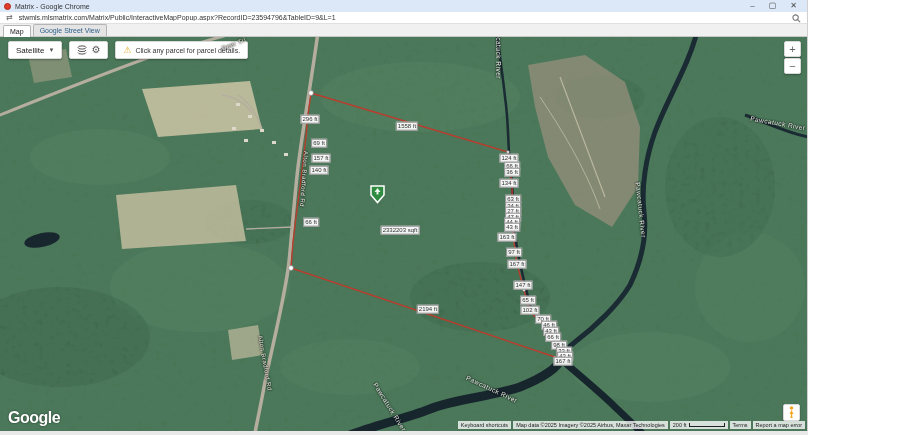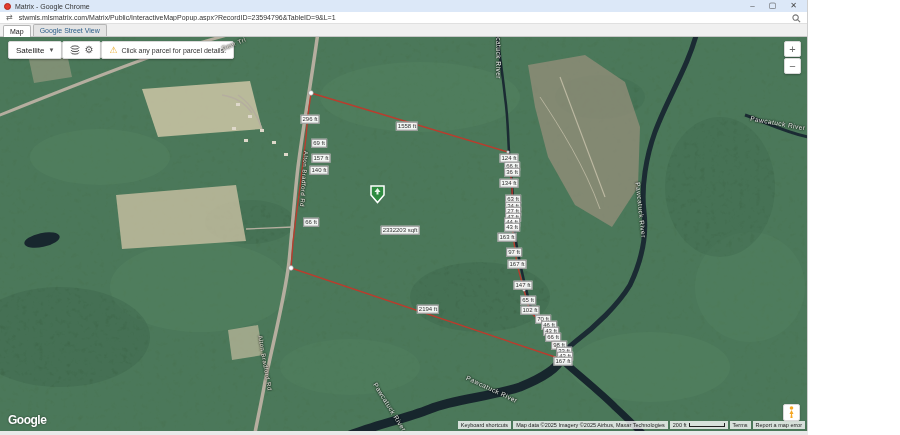--- a/index.html
+++ b/index.html
@@ -18,32 +18,32 @@
   #searchic{margin-left:auto;}
   #tabstrip{position:absolute;left:0;top:24px;width:100%;height:13px;background:#f0f0f0;border-bottom:1px solid #c8c8c8;display:flex;align-items:flex-end;padding-left:3px;}
   .tab{font-size:7px;padding:2px 6px;border:1px solid #b5b5b5;border-bottom:none;margin-right:2px;border-radius:2px 2px 0 0;}
   .tab.active{background:#fff;color:#222;position:relative;top:1px;}
   .tab.inactive{background:#e4e4e4;color:#2d5f8a;}
   
   #map{position:absolute;left:0;top:37px;width:807px;height:394px;background:#416b4b;overflow:hidden;}
   #terrain{position:absolute;left:0;top:0;}
   #bottomstrip{position:absolute;left:0;top:431px;width:808px;height:4px;background:#e9e9e9;}
   
-  #ctlrow{position:absolute;left:8px;top:4px;display:flex;align-items:flex-start;}
+  #ctlrow{position:absolute;left:8px;top:4px;display:flex;gap:7px;align-items:flex-start;}
   .mapbtn{background:#fff;border:1px solid #d9d9d9;border-radius:2px;box-shadow:0 1px 2px rgba(0,0,0,.3);font-size:8px;color:#222;display:flex;align-items:center;gap:4px;padding:3px 7px;height:18px;cursor:pointer;}
   #sat-caret{font-size:6px;color:#555;}
   .ic{display:inline-block;}
   #gear-ic{font-size:10px;color:#555;line-height:10px;}
   #warn-ic{color:#e8a61c;font-size:9px;line-height:9px;}
   #hint-label{font-size:7px;color:#333;}
   #zoomctl{position:absolute;right:6px;top:4px;width:17px;}
   .zbtn{width:17px;height:16px;background:#fff;border:1px solid #d9d9d9;box-shadow:0 1px 2px rgba(0,0,0,.3);font-size:11px;color:#666;text-align:center;line-height:14px;cursor:pointer;margin-bottom:1px;border-radius:2px;}
   #pegman{position:absolute;right:7px;bottom:10px;width:17px;height:17px;background:#fff;border:1px solid #d9d9d9;border-radius:2px;box-shadow:0 1px 2px rgba(0,0,0,.3);display:flex;align-items:center;justify-content:center;cursor:pointer;}
   
-  #glogo{position:absolute;left:8px;bottom:4px;color:#fff;font-size:12px;font-weight:bold;letter-spacing:-.5px;text-shadow:0 0 2px rgba(0,0,0,.6);cursor:pointer;}
+  #glogo{position:absolute;left:8px;bottom:4px;color:#fff;font-size:16px;font-weight:bold;letter-spacing:-.5px;text-shadow:0 0 2px rgba(0,0,0,.6);cursor:pointer;}
   #attrib{position:absolute;right:2px;bottom:2px;display:flex;gap:2px;align-items:center;}
   .attr{background:rgba(255,255,255,.78);color:#222;font-size:5.5px;padding:1px 3px;white-space:nowrap;}
   #scalebox{display:flex;align-items:center;gap:2px;}
   #scaleline{width:36px;height:4px;border:1px solid #222;border-top:none;}
   
   .meas{position:absolute;transform:translate(-50%,-50%);background:rgba(255,255,255,.92);border:.5px solid #8a8a8a;color:#333;font-size:6px;line-height:1.1;padding:0 1px;white-space:nowrap;z-index:5;}
   .place{position:absolute;color:#eef3ee;font-size:6.5px;letter-spacing:.5px;text-shadow:0 0 2px #000,0 0 2px #000;white-space:nowrap;z-index:4;}
   .road-label{color:#f0ede2;font-size:6px;}
 </style>
 </head>

